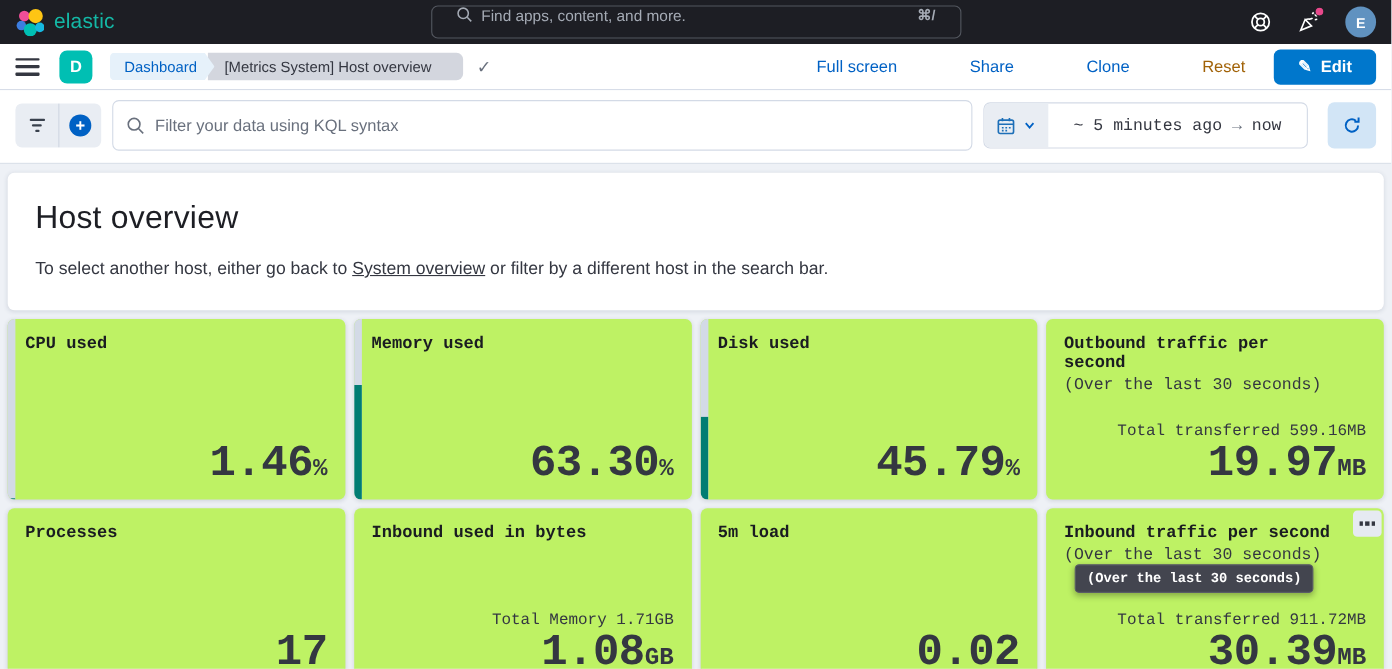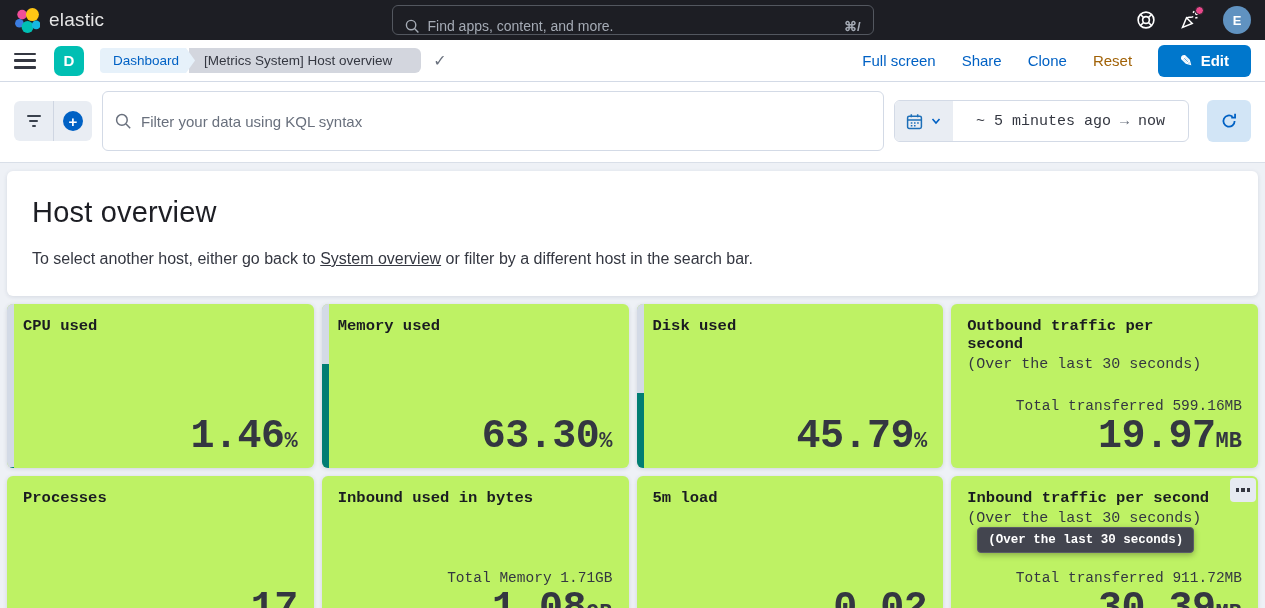--- a/index.html
+++ b/index.html
@@ -2,23 +2,23 @@
 <html><head>
 <meta charset="utf-8">
 <style>
   * { box-sizing: border-box; margin: 0; padding: 0; }
   html,body { width:1265px; height:608px; overflow:hidden; }
   body { font-family:"Liberation Sans", sans-serif; background:#eef1f6; color:#343741; }
 
   
   .topbar { position:relative; height:40px; background:#1d1e24; display:flex; align-items:center; padding:0 14px; }
   .brand { display:flex; align-items:center; gap:9px; }
-  .brand-name { color:#e5e5e5; font-size:19px; letter-spacing:.2px; }
+  .brand-name { color:#14b8a6; font-size:19px; letter-spacing:.2px; }
   .global-search { position:absolute; left:50%; top:5px; transform:translateX(-50%); width:482px; height:30px;
-    border:1px solid #53575f; border-radius:6px; display:flex; align-items:flex-end; padding:0 12px; gap:8px; }
+    border:1px solid #53575f; border-radius:6px; display:flex; align-items:flex-start; padding:0 22px; gap:8px; }
   .global-search .ph { color:#a5abb5; font-size:14px; flex:1; }
   .global-search .kb { color:#a5abb5; font-size:13px; font-weight:bold; }
   .topbar-right { margin-left:auto; display:flex; align-items:center; gap:22px; }
   .icon-btn { position:relative; width:22px; height:22px; display:flex; align-items:center; justify-content:center; }
   .notif-dot { position:absolute; top:-3px; right:-3px; width:9px; height:9px; border-radius:50%; background:#e8488b; border:1.5px solid #1d1e24; }
   .avatar { width:28px; height:28px; border-radius:50%; background:#6092c0; color:#fff; font-size:13px; font-weight:bold;
     display:flex; align-items:center; justify-content:center; }
 
   
   .navbar { height:42px; background:#fff; border-bottom:1px solid #d3dae6; display:flex; align-items:center; padding:0 14px; gap:14px; }
@@ -26,36 +26,36 @@
   .hamburger div { height:2.5px; background:#343741; border-radius:1px; }
   .space-avatar { width:30px; height:30px; border-radius:7px; background:#00bfb3; color:#fff; font-weight:bold; font-size:15px;
     display:flex; align-items:center; justify-content:center; margin-left:4px; }
   .crumbs { display:flex; align-items:center; margin-left:2px; }
   .crumb-first { background:#e6f1fa; color:#0061c4; font-size:13.5px; font-weight:500; padding:5px 16px 5px 13px;
     border-radius:4px 0 0 4px; clip-path:polygon(0 0, calc(100% - 9px) 0, 100% 50%, calc(100% - 9px) 100%, 0 100%); }
   .crumb-last { background:#d3d6de; color:#343741; font-size:13.5px; font-weight:500; padding:5px 29px 5px 15px;
     border-radius:0 6px 6px 0; margin-left:-6px; }
   .crumb-check { color:#69707d; font-size:16px; margin-left:12px; }
   .nav-actions { margin-left:auto; display:flex; align-items:center; gap:26px; }
-  .nav-link { color:#0061c4; font-size:15px; font-weight:500; cursor:pointer; }
+  .nav-link { color:#0061c4; font-size:15px; font-weight:500; cursor:pointer;margin-left:40px; }
   .nav-link.disabled { color:#a16207; }
   .edit-btn { background:#0077cc; color:#fff; border:none; border-radius:6px; height:32px; padding:0 22px; font-size:15px;
     font-weight:600; display:flex; align-items:center; gap:8px; font-family:inherit; cursor:pointer; }
   .edit-btn .pencil { font-size:15px; line-height:1; }
 
   
   .filterbar { background:#fff; border-bottom:1px solid #d9dfe8; padding:9px 14px 11px; display:flex; align-items:center; gap:10px; }
   .filter-group { display:flex; background:#e9edf3; border-radius:6px; height:40px; overflow:hidden; }
   .filter-group .fbtn { width:39px; display:flex; align-items:center; justify-content:center; cursor:pointer; }
   .filter-group .fbtn + .fbtn { border-left:1px solid #cfd6e2; }
   .filter-lines { display:flex; flex-direction:column; gap:3px; align-items:center; }
   .filter-lines div { height:2px; background:#39414d; border-radius:1px; }
   .plus-circle { width:20px; height:20px; border-radius:50%; background:#0061c4; color:#fff; display:flex; align-items:center;
     justify-content:center; font-size:15px; font-weight:bold; line-height:1; }
-  .kql { flex:1; height:60px; background:#fff; border:1px solid #d3dae6; border-radius:6px; display:flex; align-items:center;
+  .kql { flex:1; height:46px; background:#fff; border:1px solid #d3dae6; border-radius:6px; display:flex; align-items:center;
     padding:0 12px; gap:9px; }
   .kql .ph { color:#69707d; font-size:15px; }
   .timepicker { display:flex; align-items:center; height:42px; border:1px solid #d3dae6; border-radius:6px; overflow:hidden; background:#fff; }
   .tp-cal { background:#e9edf3; height:100%; display:flex; align-items:center; gap:7px; padding:0 11px; cursor:pointer; }
   .tp-text { display:flex; align-items:center; gap:9px; padding:0 23px; font-size:15px; color:#343741; white-space:nowrap;font-family:Liberation Mono, monospace; }
   .tp-text .arrow { color:#69707d; }
   .refresh-btn { width:44px; height:42px; margin-left:8px; background:#d2e5f6; border:none; border-radius:6px; display:flex;
     align-items:center; justify-content:center; cursor:pointer; }
 
   

